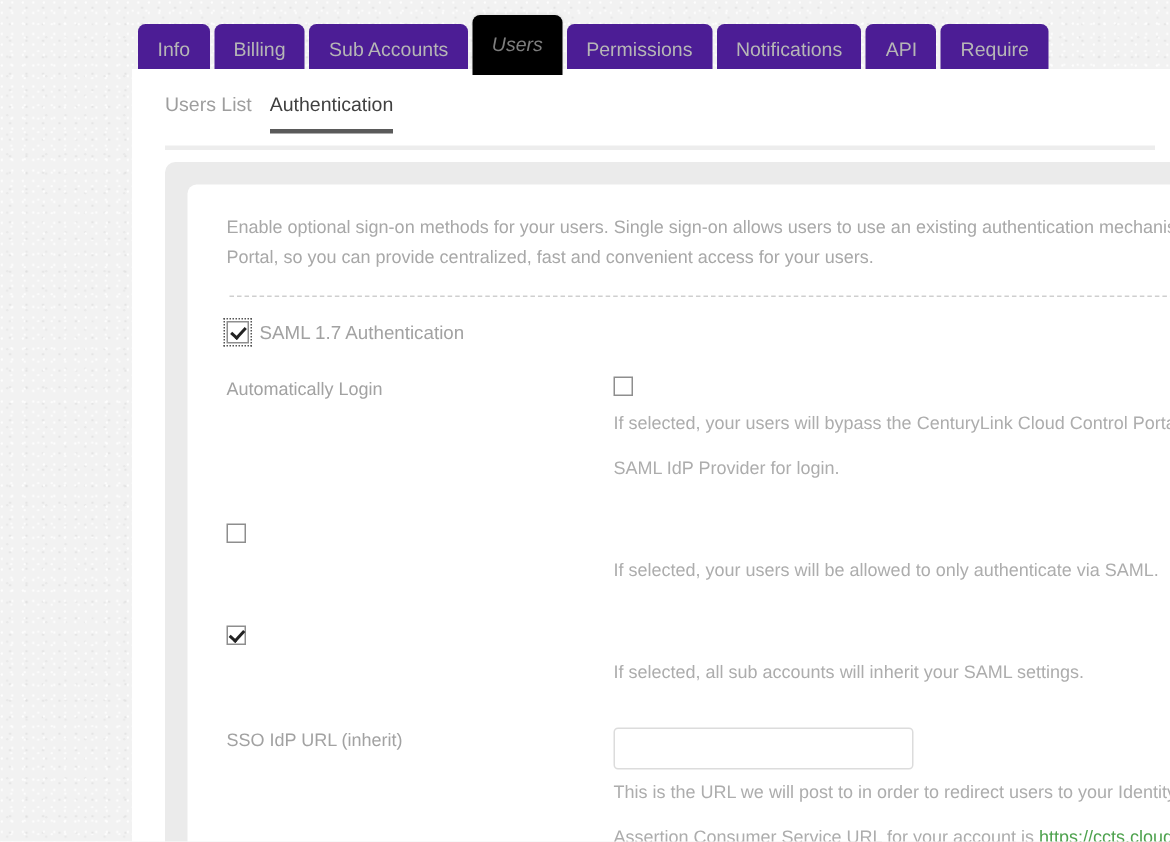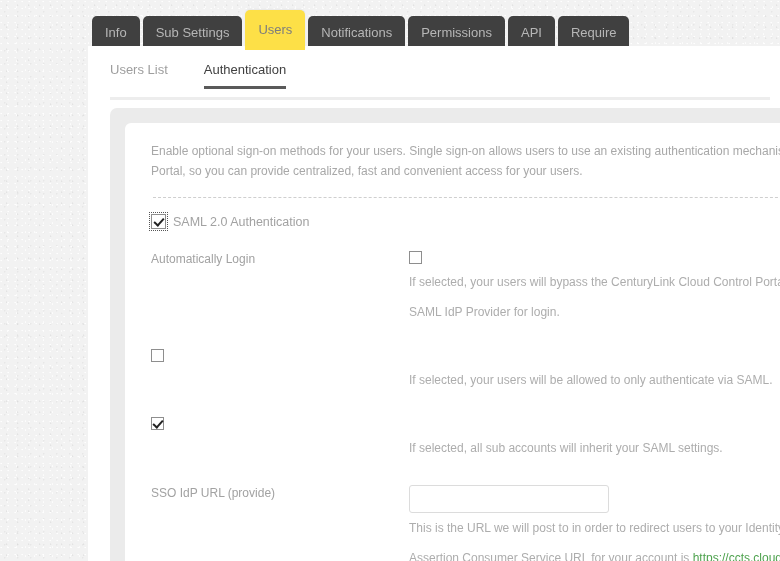--- a/index.html
+++ b/index.html
@@ -31,59 +31,60 @@
     left: 88px;
     top: 0;
     width: 692px;
     height: 50px;
     display: flex;
     align-items: flex-end;
     gap: 3px;
     padding-left: 4px;
   }
   .tab {
-    background: #404040;
+    background: #4c1d95;
     color: #b6b6b6;
     border-radius: 5px 5px 0 0;
     padding: 0 13px;
     height: 34px;
     line-height: 34px;
     font-size: 13px;
     white-space: nowrap;
     cursor: pointer;
     position: relative;
     top: 0;
   }
   .tab.active {
-    background: #fde047;
+    background: #000000;
     color: #7d7d7d;
     height: 40px;
     line-height: 40px;
     box-shadow: 0 -1px 2px rgba(0,0,0,0.05);
     z-index: 3;
+    font-style: italic;
   }
 
   
   #content-panel {
     position: absolute;
     left: 88px;
     top: 46px;
     width: 700px;
     height: 515px;
     background: #ffffff;
     z-index: 2;
   }
 
   
   #subnav {
     position: absolute;
     left: 22px;
     top: 16px;
     display: flex;
-    gap: 36px;
+    gap: 12px;
   }
   .subnav-item {
     font-size: 13px;
     color: #9e9e9e;
     padding-bottom: 12px;
     cursor: pointer;
     position: relative;
     white-space: nowrap;
   }
   .subnav-item.active {
@@ -236,24 +237,25 @@
     color: #4eA24e;
     text-decoration: none;
     cursor: pointer;
   }
 </style>
 </head>
 <body>
 
 <div id="tab-strip">
     <div class="tab">Info</div>
-    <div class="tab">Sub Settings</div>
+    <div class="tab">Billing</div>
+    <div class="tab">Sub Accounts</div>
     <div class="tab active">Users</div>
+    <div class="tab">Permissions</div>
     <div class="tab">Notifications</div>
-    <div class="tab">Permissions</div>
     <div class="tab">API</div>
     <div class="tab">Require</div>
   </div>
 
 <div id="content-panel">
 
   <div id="subnav">
       <div class="subnav-item">Users List</div>
       <div class="subnav-item active">Authentication</div>
     </div>
@@ -262,21 +264,21 @@
   <div id="outer-card">
     <div id="inner-card">
 
       <div class="intro">Enable optional sign-on methods for your users. Single sign-on allows users to use an existing authentication mechanism with the Ce</div>
       <div class="intro">Portal, so you can provide centralized, fast and convenient access for your users.</div>
 
       <hr id="divider">
 
       <div id="saml-master">
         <span class="cb big checked focus" id="saml-master-cb"></span>
-        <span class="label">SAML 2.0 Authentication</span>
+        <span class="label">SAML 1.7 Authentication</span>
       </div>
 
       <div id="fields-container">
           <div class="field-row">
             <div class="field-label">Automatically Login</div>
             <div class="field-control"><span class="cb"></span></div>
           </div>
           <div class="help-block">
             <div class="help-line">If selected, your users will bypass the CenturyLink Cloud Control Portal Login page and be automa</div>
             <div class="help-line">SAML IdP Provider for login.</div>
@@ -289,21 +291,21 @@
           </div>
           <div class="field-row">
             <div class="field-control"><span class="cb checked"></span></div>
           </div>
           <div class="help-block">
             <div class="help-line">If selected, all sub accounts will inherit your SAML settings.</div>
           </div>
         </div>
 
       <div class="field-row">
-        <div class="field-label">SSO IdP URL (provide)</div>
+        <div class="field-label">SSO IdP URL (inherit)</div>
         <div class="field-control">
           <input class="text-input" type="text" id="sso-input" placeholder="" style="">
         </div>
       </div>
 
       <div class="help-block">
         <div class="help-line">This is the URL we will post to in order to redirect users to your Identity Provider for Single Sign-on</div>
         <div class="help-line">
           <span>Assertion Consumer Service URL for your account is </span><a class="link" href="#">https://ccts.cloudportal.io/SAMLAuth/Post</a>
         </div>

